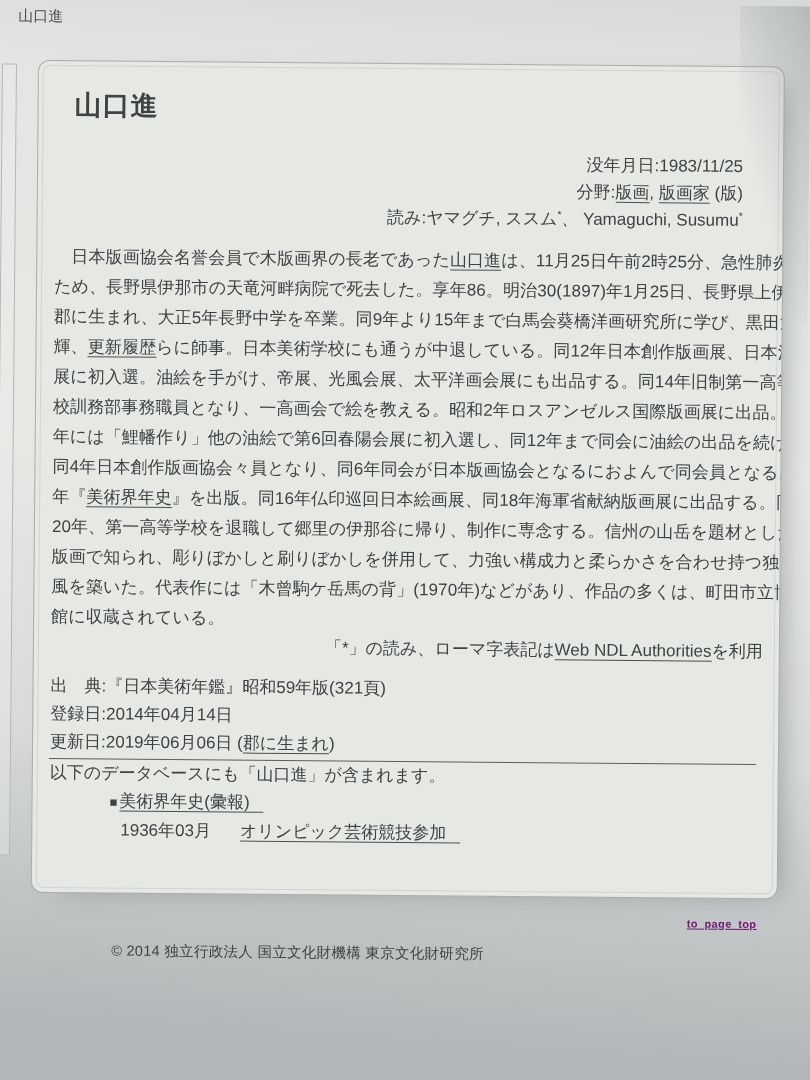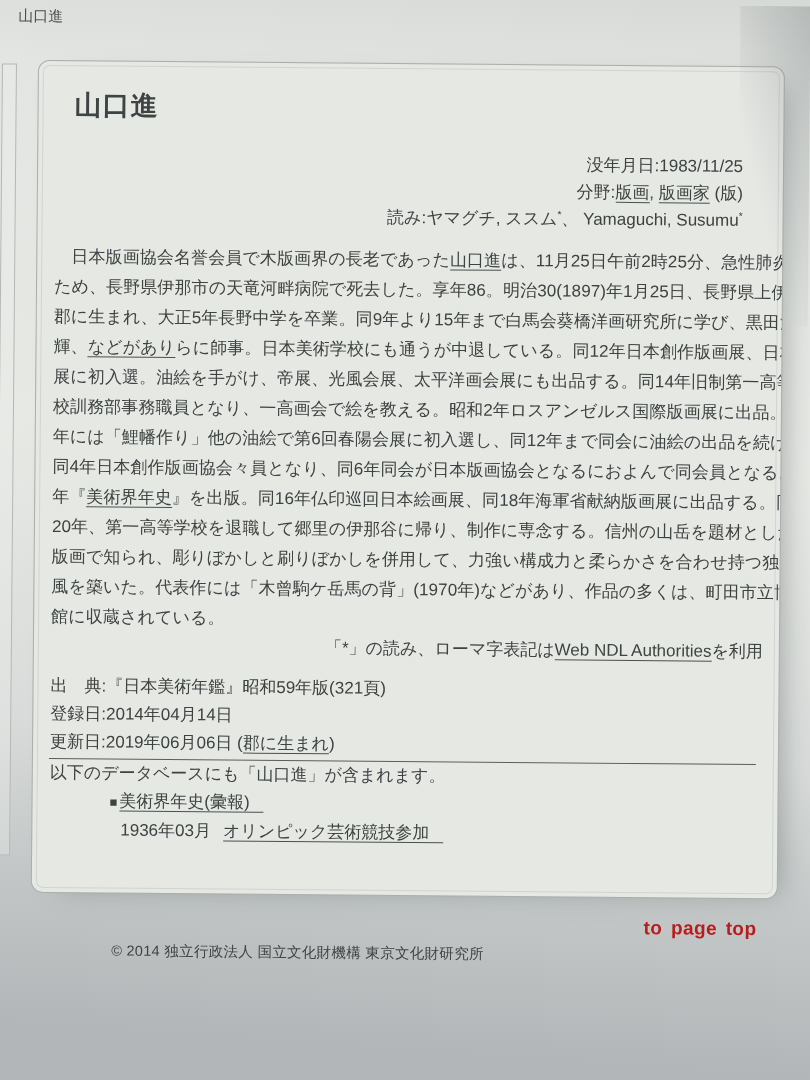--- a/index.html
+++ b/index.html
@@ -39,31 +39,31 @@
 
   .footnote { text-align:right; padding-right:16px; line-height:28px; font-size:17px; }
 
   .source-block { margin-top:12px; padding-left:17px; line-height:28px; font-size:17px; }
 
   .divider { margin:2px 22px 0 16px; border:0; border-top:1.5px solid #585e5d; height:0; }
 
   .related-intro { padding-left:17px; line-height:28px; font-size:17px; }
   .related-db { padding-left:77px; line-height:28px; font-size:17px; }
   .related-entry { padding-left:88px; line-height:28px; font-size:17px; }
-  .entry-date { margin-right:12px; }
+  .entry-date { margin-right:29px; }
 
   .t-link { color:#3d4444; text-decoration:none; border-bottom:1px solid #4a5050; cursor:pointer; }
   .t-link.t-pad { padding-right:14px; }
   .t-sup { font-size:10px; vertical-align:super; line-height:0; }
   .square-bullet { margin-right:2px; font-size:13px; }
 
   .to-page-top {
     position:absolute; top:912px; right:46px;
-    font-size:19px; font-weight:600; color:#b91c1c;
-    letter-spacing:0.4px; word-spacing:3px; cursor:pointer;
+    font-size:11px; font-weight:600; color:#701a75;
+    letter-spacing:0.4px; word-spacing:3px; cursor:pointer;text-decoration:underline;
   }
   .copyright { position:absolute; top:941px; left:119px; font-size:14.5px; color:#3e4343; letter-spacing:0.3px; }
 
   .shade-tr {
     position:absolute; right:0; top:0; width:70px; height:320px;
     background:linear-gradient(255deg, rgba(125,131,134,0.38), rgba(125,131,134,0) 65%);
     pointer-events:none;
   }
 </style>
 </head>
@@ -82,21 +82,21 @@
     <div class="meta-block">
       <div><span>没年月日:1983/11/25</span></div>
       <div><span>分野:</span><span class="t-link">版画</span><span>, </span><span class="t-link">版画家</span><span> (版)</span></div>
       <div><span>読み:ヤマグチ, ススム</span><span class="t-sup">*</span><span>、 Yamaguchi, Susumu</span><span class="t-sup">*</span></div>
     </div>
 
     <div class="bio">
         <div class="bio-line"><span>　日本版画協会名誉会員で木版画界の長老であった</span><span class="t-link">山口進</span><span>は、11月25日午前2時25分、急性肺炎の</span></div>
         <div class="bio-line"><span>ため、長野県伊那市の天竜河畔病院で死去した。享年86。明治30(1897)年1月25日、長野県上伊那</span></div>
         <div class="bio-line"><span>郡に生まれ、大正5年長野中学を卒業。同9年より15年まで白馬会葵橋洋画研究所に学び、黒田清</span></div>
-        <div class="bio-line"><span>輝、</span><span class="t-link">などがあり</span><span>らに師事。日本美術学校にも通うが中退している。同12年日本創作版画展、日本漫画</span></div>
+        <div class="bio-line"><span>輝、</span><span class="t-link">更新履歴</span><span>らに師事。日本美術学校にも通うが中退している。同12年日本創作版画展、日本漫画</span></div>
         <div class="bio-line"><span>展に初入選。油絵を手がけ、帝展、光風会展、太平洋画会展にも出品する。同14年旧制第一高等学</span></div>
         <div class="bio-line"><span>校訓務部事務職員となり、一高画会で絵を教える。昭和2年ロスアンゼルス国際版画展に出品。翌3</span></div>
         <div class="bio-line"><span>年には「鯉幡作り」他の油絵で第6回春陽会展に初入選し、同12年まで同会に油絵の出品を続ける。</span></div>
         <div class="bio-line"><span>同4年日本創作版画協会々員となり、同6年同会が日本版画協会となるにおよんで同会員となる。同8</span></div>
         <div class="bio-line"><span>年『</span><span class="t-link">美術界年史</span><span>』を出版。同16年仏印巡回日本絵画展、同18年海軍省献納版画展に出品する。同</span></div>
         <div class="bio-line"><span>20年、第一高等学校を退職して郷里の伊那谷に帰り、制作に専念する。信州の山岳を題材とした木</span></div>
         <div class="bio-line"><span>版画で知られ、彫りぼかしと刷りぼかしを併用して、力強い構成力と柔らかさを合わせ持つ独自の作</span></div>
         <div class="bio-line"><span>風を築いた。代表作には「木曾駒ケ岳馬の背」(1970年)などがあり、作品の多くは、町田市立博物</span></div>
         <div class="bio-line"><span>館に収蔵されている。</span></div>
       </div>

